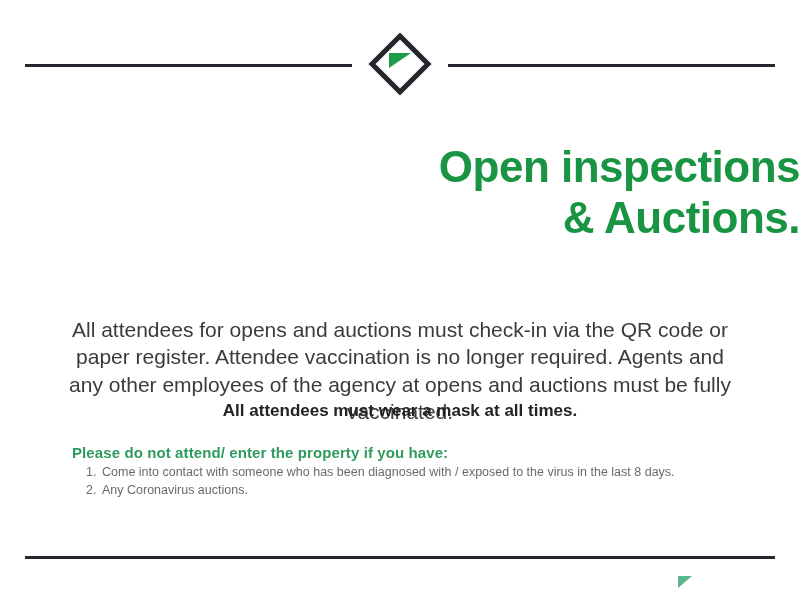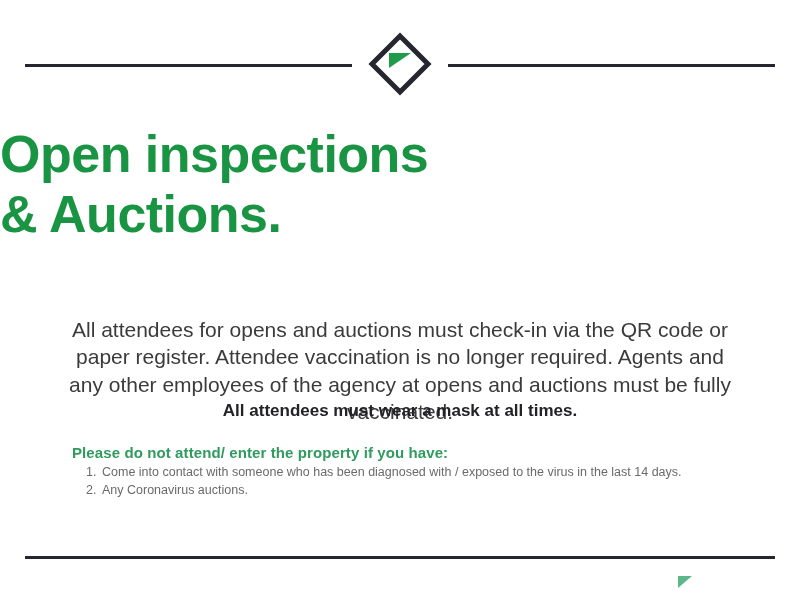--- a/index.html
+++ b/index.html
@@ -46,25 +46,25 @@
     top: -10px;
     width: 64px;
     height: 64px;
   }
   .logo-mark svg { display: block; }
 
   
   .headline {
     position: absolute;
     left: 0;
-    top: 124px;
+    top: 141px;
     width: 800px;
-    text-align: left;
+    text-align: right;
     color: #199443;
-    font-size: 52px;
+    font-size: 44px;
     font-weight: bold;
     line-height: 1.16;
     letter-spacing: -0.5px;
   }
   .headline .line2 { display: block; }
 
   
   .body-copy {
     position: absolute;
     left: 64px;
@@ -152,21 +152,21 @@
     <span class="line2">&amp; Auctions.</span>
   </div>
 
   <p class="body-copy">All attendees for opens and auctions must check-in via the QR code or paper register. Attendee vaccination is no longer required. Agents and any other employees of the agency at opens and auctions must be fully vaccinated.</p>
 
   <div class="mask-line">All attendees must wear a mask at all times.</div>
 
   <div class="notice-block">
     <p class="notice-heading">Please do not attend/ enter the property if you have:</p>
     <ol class="notice-list">
-      <li>Come into contact with someone who has been diagnosed with / exposed to the virus in the last 14 days.</li>
+      <li>Come into contact with someone who has been diagnosed with / exposed to the virus in the last 8 days.</li>
       <li>Any Coronavirus auctions.</li>
     </ol>
   </div>
 
   <div class="rule-bottom"></div>
 
   <div class="bottom-mark">
     <svg width="18" height="18" viewBox="0 0 18 18" aria-hidden="true">
       <path d="M2 15 L2 3 L16 3 Z" fill="#5cb78a"></path>
     </svg>

